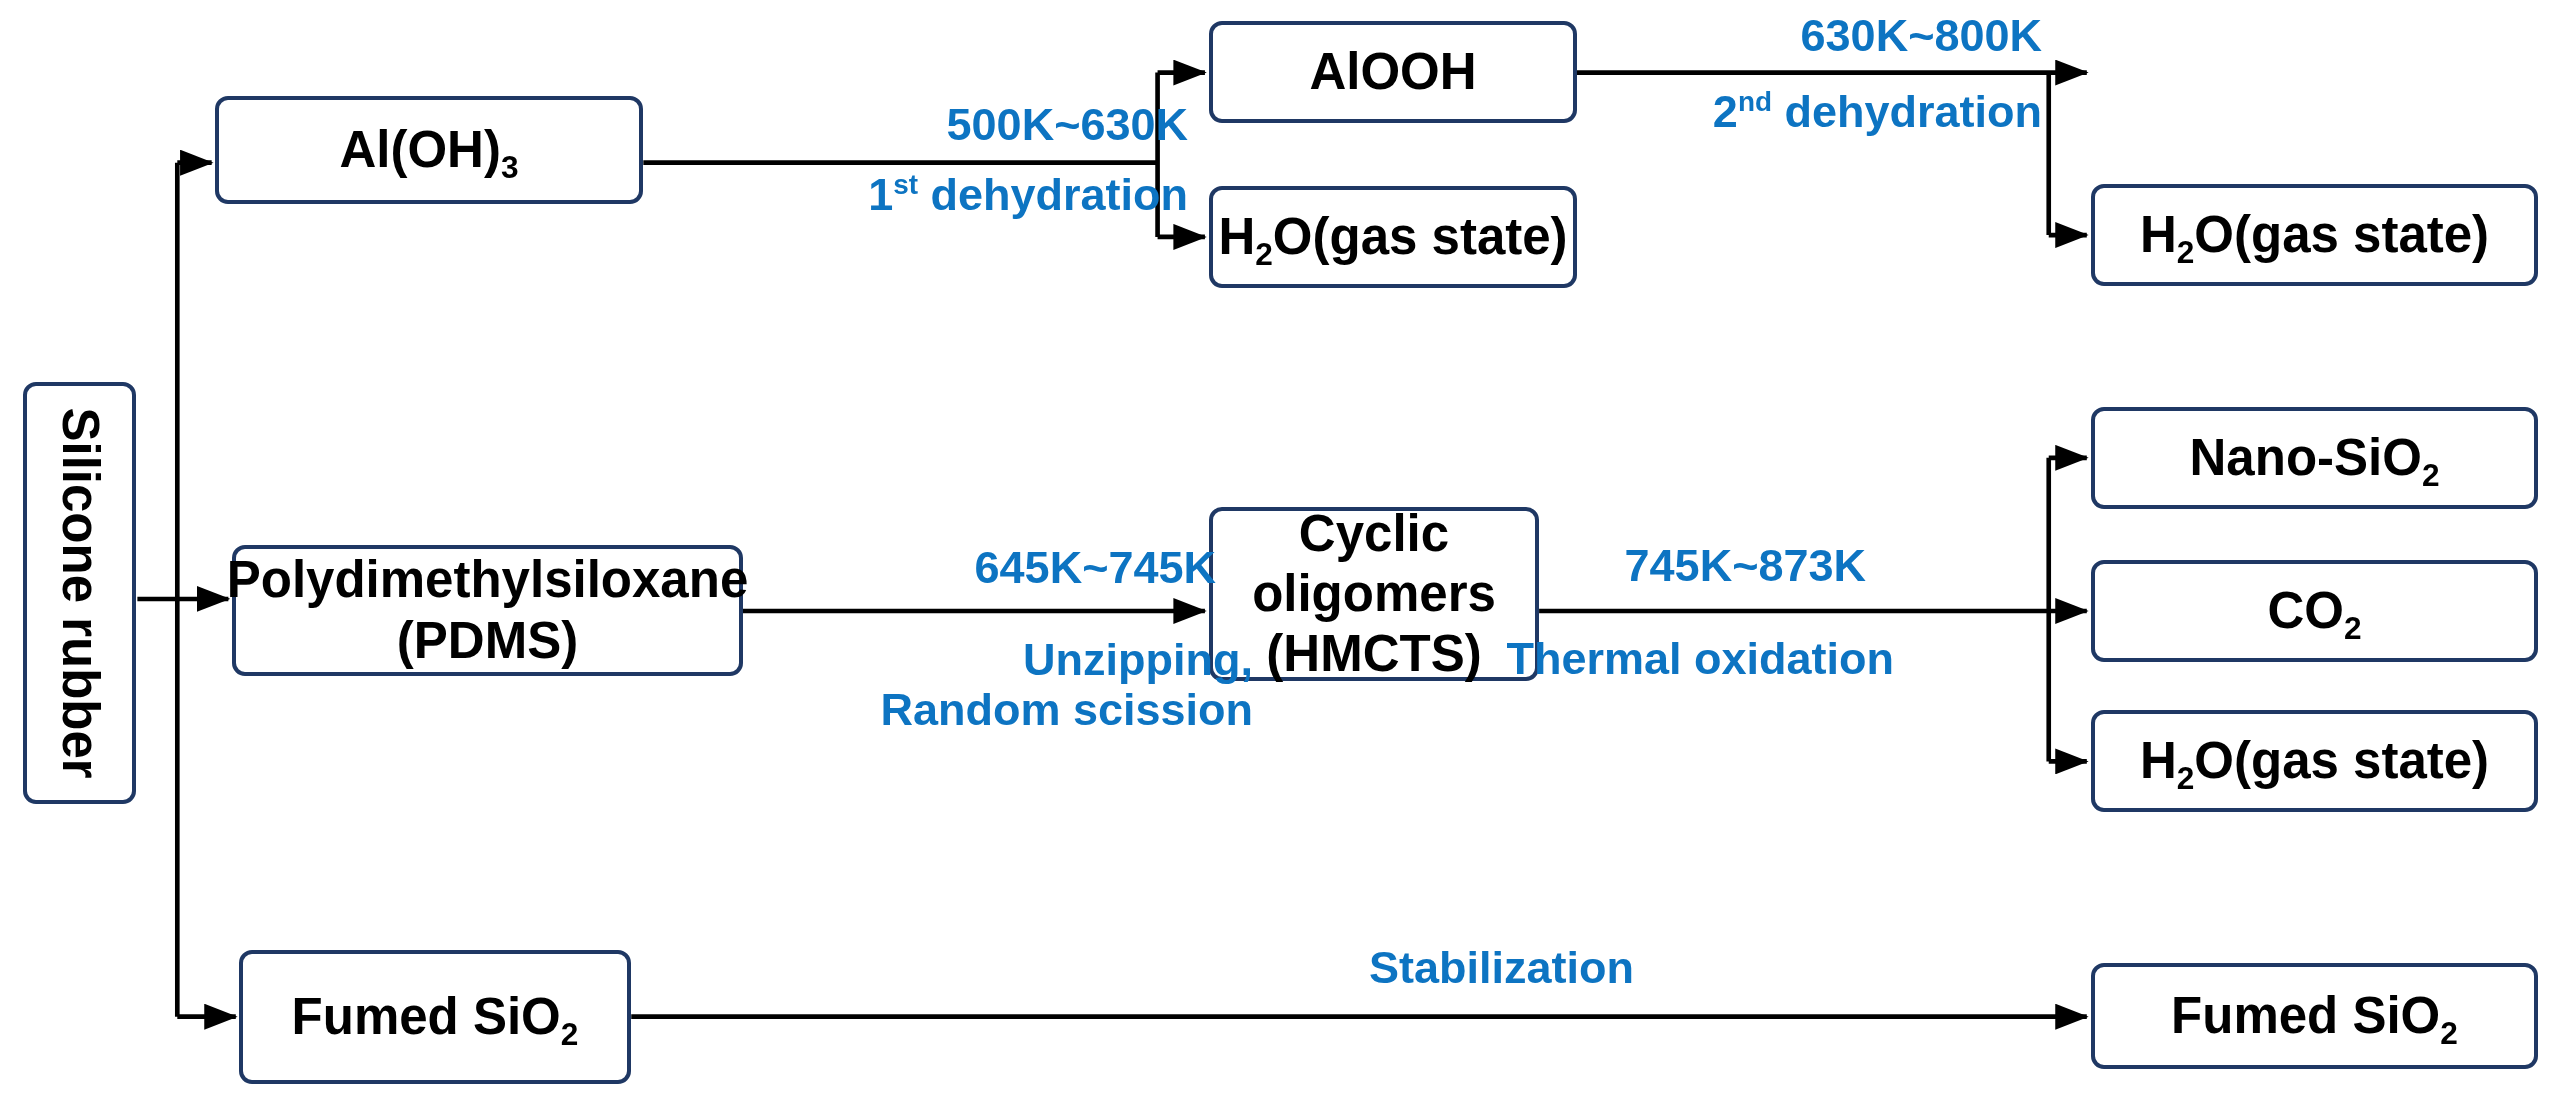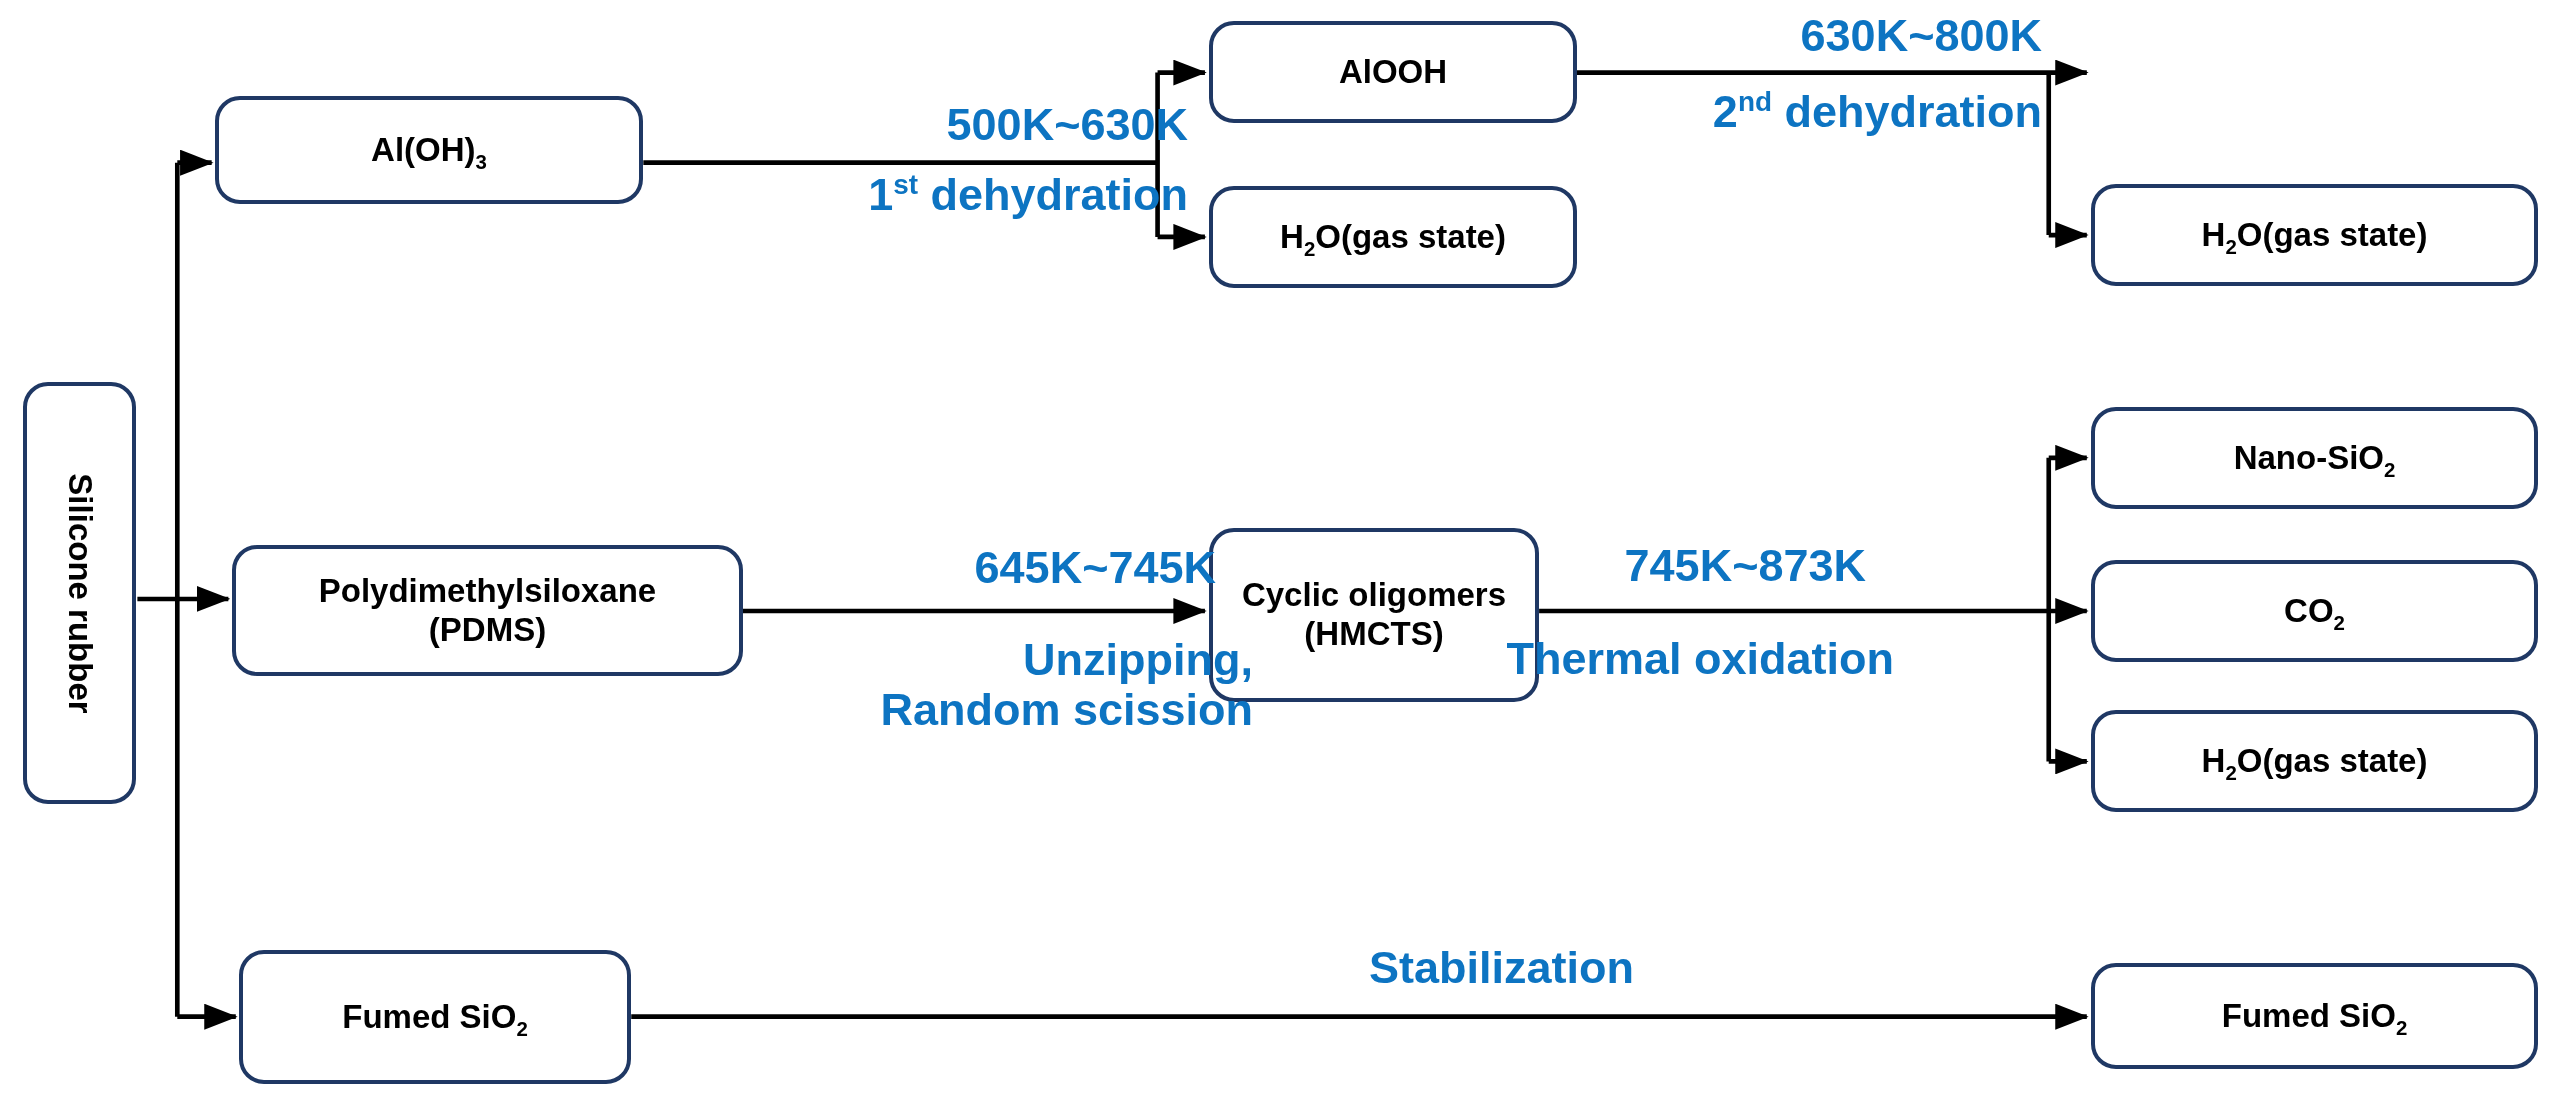--- a/index.html
+++ b/index.html
@@ -16,24 +16,24 @@
     background:#ffffff;
     overflow:hidden;
   }
   #arrows{position:absolute;left:0;top:0;width:2576px;height:1106px;}
   #arrows line{stroke:var(--arrow-black);stroke-width:5;}
   #arrowhead path{fill:var(--arrow-black);}
   .node{
     position:absolute;
     background:var(--node-fill);
     border:4.6px solid var(--node-border);
-    border-radius:25px;
+    border-radius:13px;
     display:flex;align-items:center;justify-content:center;
     text-align:center;
-    font-weight:700;font-size:33px;color:#000000;
+    font-weight:700;font-size:51px;color:#000000;
     line-height:1.18;
     box-sizing:border-box;
   }
   .node .two-line span{display:block;}
   .vlabel{transform:rotate(90deg);white-space:nowrap;}
   sub{font-size:.62em;line-height:0;}
   sup{font-size:.62em;line-height:0;margin-top:12px;}
   .blue{
     position:absolute;
     color:var(--accent-blue);
@@ -98,21 +98,21 @@
     <span><span>H</span><sub>2</sub><span>O(gas state)</span></span>
   </div>
 
   <div class="node" style="left:232px;top:545px;width:511px;height:131px">
     <span class="two-line">
       <span>Polydimethylsiloxane</span>
       <span>(PDMS)</span>
     </span>
   </div>
 
-  <div class="node" style="left:1209px;top:528px;width:330px;height:174px">
+  <div class="node" style="left:1209px;top:507px;width:330px;height:174px">
     <span class="two-line">
       <span>Cyclic oligomers</span>
       <span>(HMCTS)</span>
     </span>
   </div>
 
   <div class="node" style="left:2091px;top:407px;width:447px;height:102px">
     <span><span>Nano-SiO</span><sub>2</sub></span>
   </div>
 

